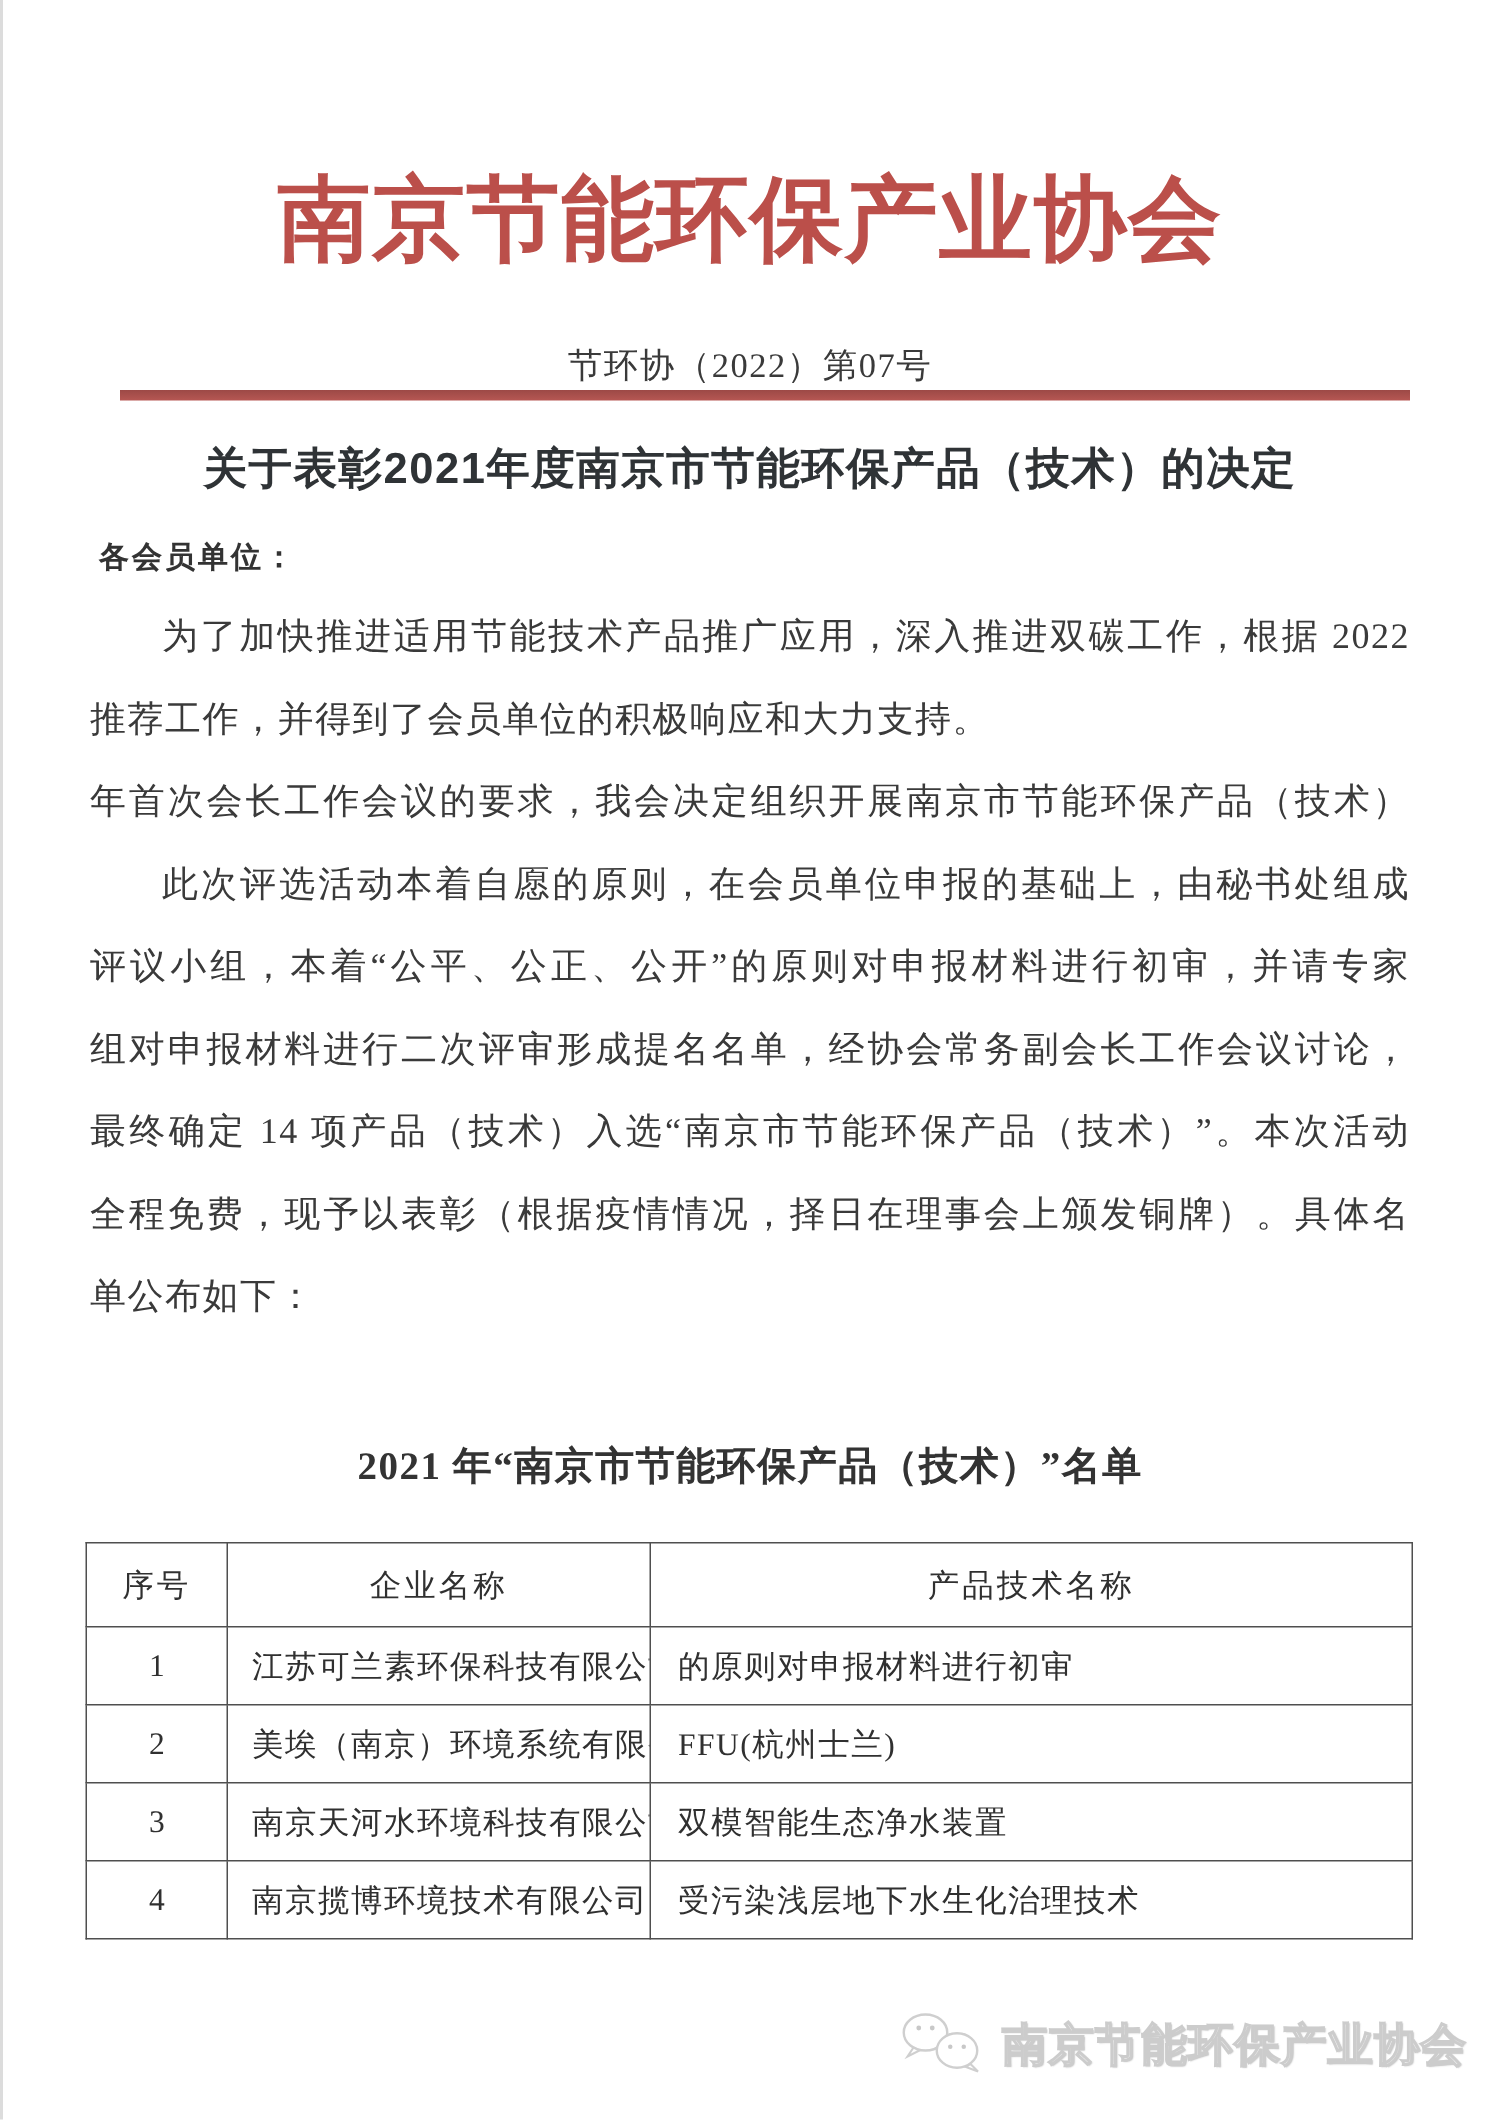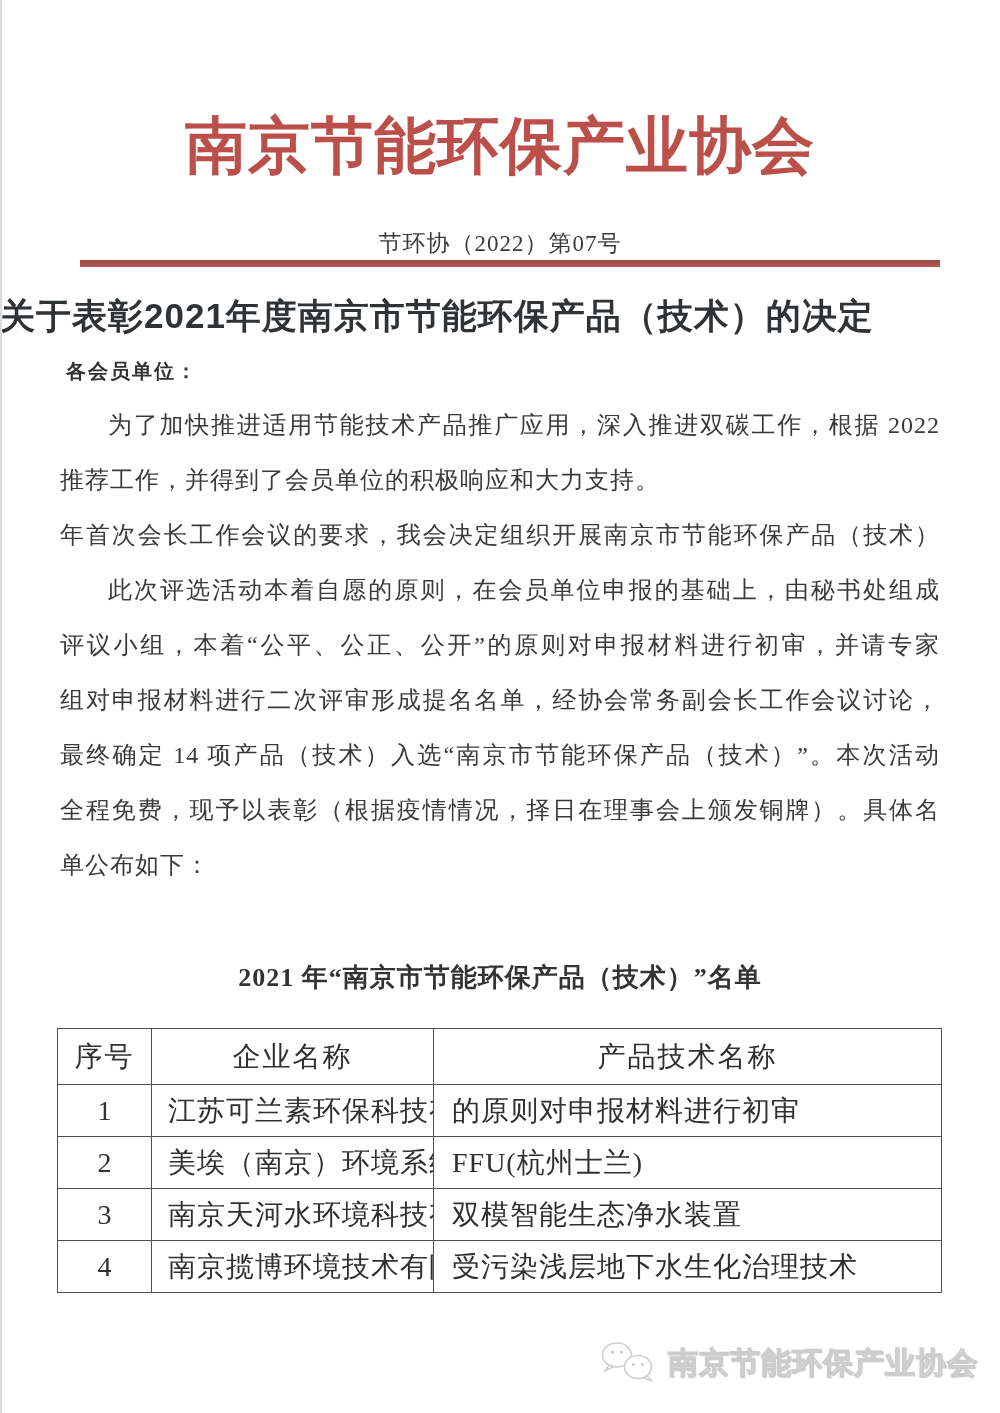--- a/index.html
+++ b/index.html
@@ -33,22 +33,22 @@
     text-align: center;
     font-size: 23px; color: #3a3a3a;
     letter-spacing: 1px;
   }
   .red-rule {
     position: absolute; top: 260px; left: 80px; width: 860px; height: 7px;
     background: linear-gradient(#9c4946, #b65753);
   }
   .decision-title {
     position: absolute; top: 293px; left: 0; width: 100%;
-    text-align: left;
-    font-size: 35px; font-weight: bold; color: #2f3336;
+    text-align: center;
+    font-size: 29px; font-weight: bold; color: #2f3336;
     font-family: "Liberation Sans", "DejaVu Sans", sans-serif;
     letter-spacing: 1px;
     white-space: nowrap;
   }
   .salutation {
     position: absolute; top: 358px; left: 66px;
     font-size: 20px; font-weight: 600; color: #333;
     letter-spacing: 2px;
   }
   .body-text {
@@ -68,21 +68,21 @@
     text-align: center;
     font-size: 26px; font-weight: 600; color: #333;
     letter-spacing: 1px;
     white-space: nowrap;
   }
   table.award-table {
     position: absolute; top: 1028px; left: 57px;
     width: 884px;
     border-collapse: collapse;
     table-layout: fixed;
-    font-size: 28px; color: #303030;
+    font-size: 21px; color: #303030;
   }
   .award-table th, .award-table td {
     border: 1.5px solid #4f4f4f;
     font-weight: normal;
     overflow: hidden; white-space: nowrap;
   }
   .award-table th { height: 56px; text-align: center; letter-spacing: 2px; }
   .award-table td { height: 52px; }
   .award-table td.col-no { text-align: center; }
   .award-table td.col-company { padding-left: 16px; letter-spacing: 1px; }

